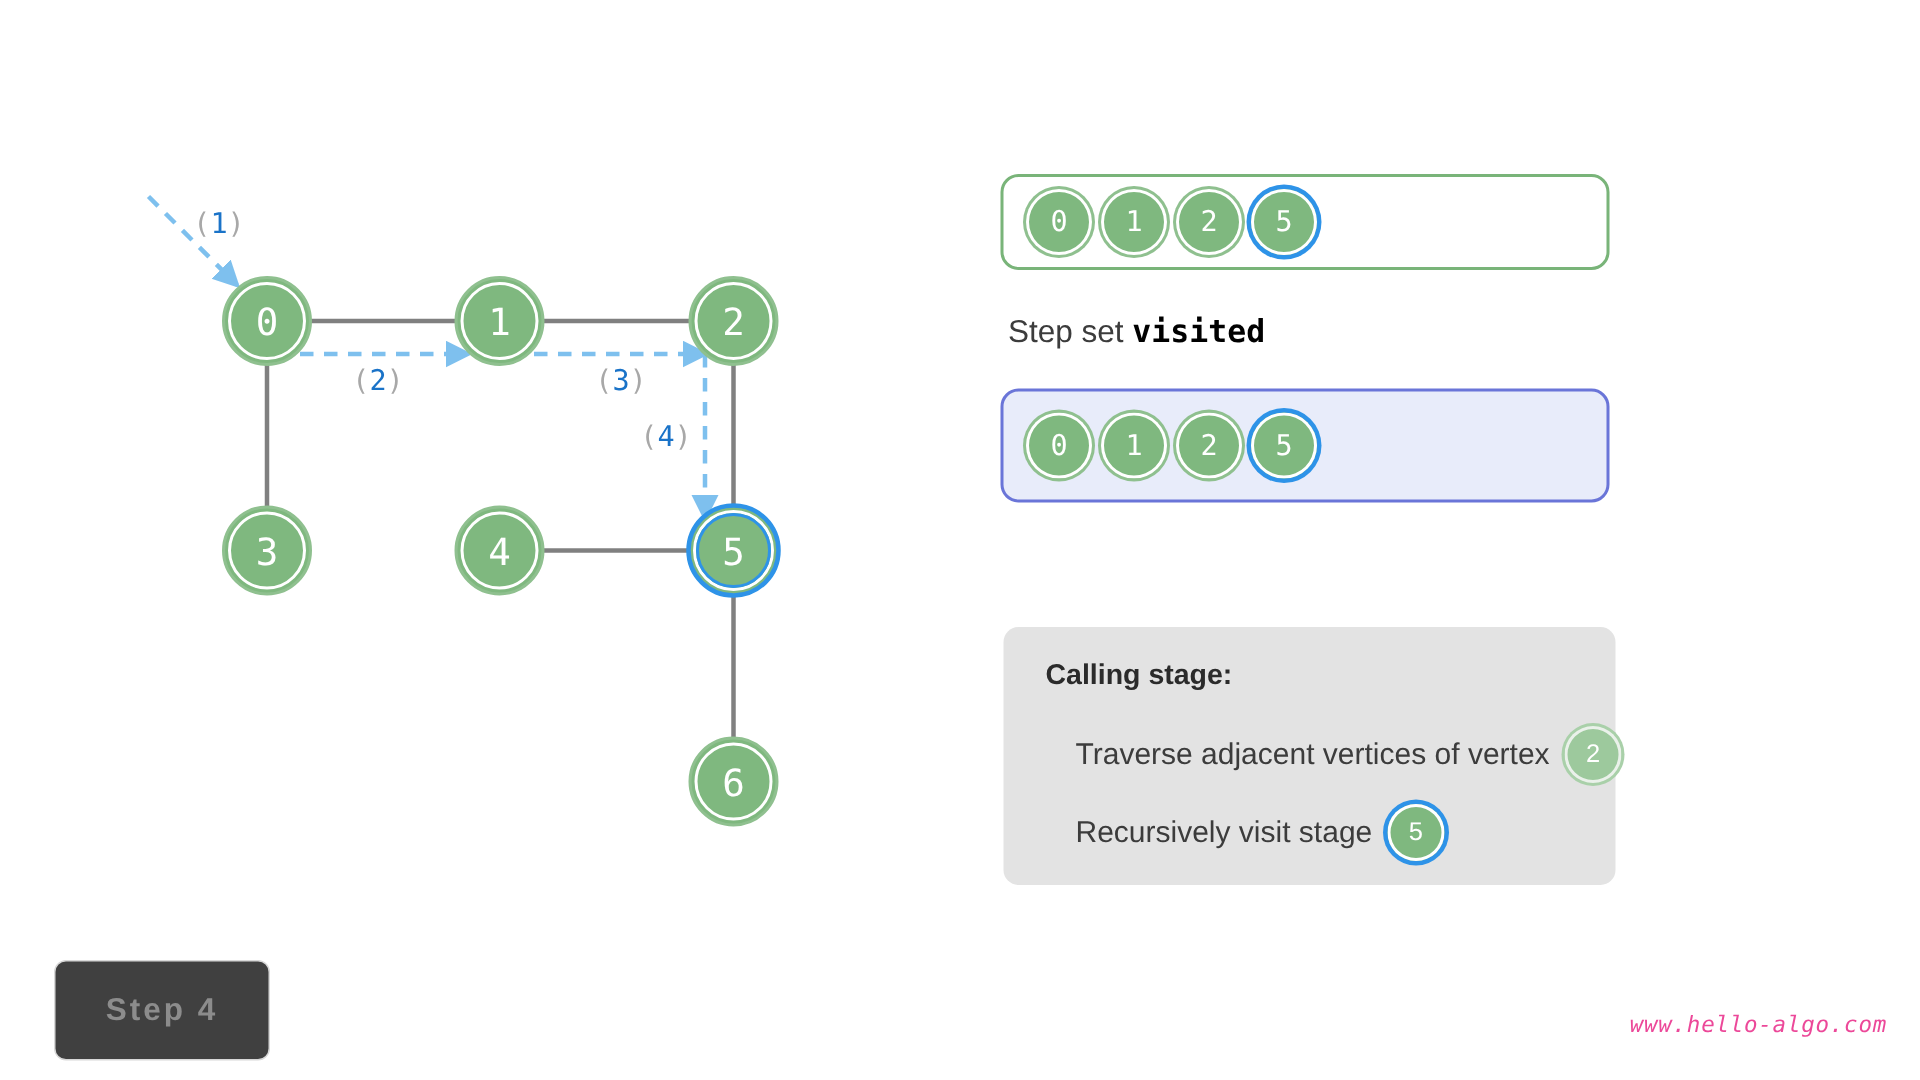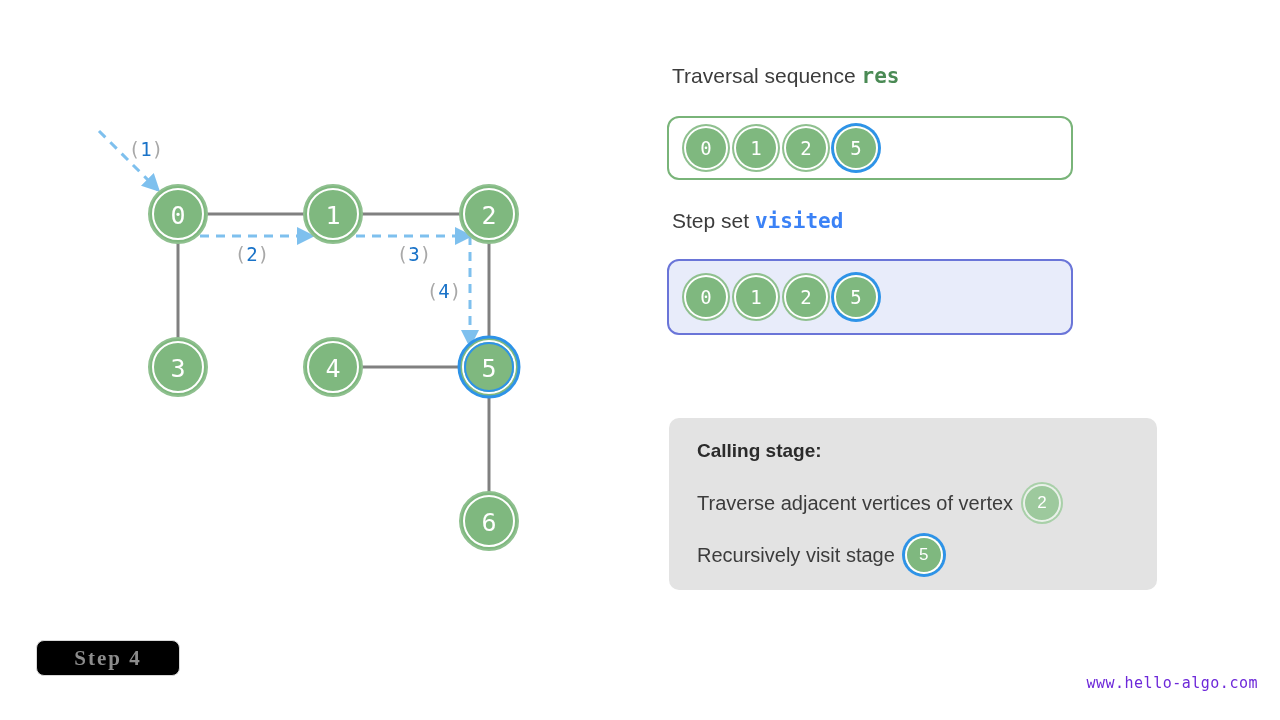--- a/index.html
+++ b/index.html
@@ -37,43 +37,44 @@
     text-anchor: middle;
     dominant-baseline: central;
   }
   .paren { fill: #a8a8a8; }
   .stepidx { fill: #1a73c8; }
 
   
   #step-badge {
     position: absolute;
     left: 36px; top: 640px;
-    width: 144px; height: 36px;
+    width: 144px; height: 67px;
     box-sizing: border-box;
     border: 1px solid #d8d8d8;
     border-radius: 8px;
-    background: #000000;
+    background: #404040;
     display: flex;
     align-items: center;
     justify-content: center;
-    font-family: Liberation Serif, serif;
+    font-family: Liberation Sans, sans-serif;
     font-size: 21px;
     font-weight: bold;
     letter-spacing: 2px;
     color: #8c8c8c;
   }
 
   
   #watermark {
     position: absolute;
     right: 22px; top: 674px;
     font-family: "DejaVu Sans Mono", "Liberation Mono", monospace;
     font-size: 15px;
-    color: #6d28d9;
+    color: #ec4899;
     letter-spacing: 0.5px;
+    font-style: italic;
   }
 
   
   #right-panel {
     position: absolute;
     left: 660px; top: 0;
     width: 620px; height: 720px;
   }
 
   .panel-caption {
@@ -81,21 +82,21 @@
     font-size: 21px;
     color: #3c3c3c;
     white-space: nowrap;
   }
   .panel-caption .code {
     font-family: "DejaVu Sans Mono", "Liberation Mono", monospace;
     font-weight: bold;
     font-size: 21px;
   }
   .code.green { color: #4a8a54; }
-  .code.blue  { color: #3b82f6; text-align: right; }
+  .code.blue  { color: #000000; text-align: right; }
 
   .bucket {
     position: absolute;
     box-sizing: border-box;
     border-radius: 12px;
     display: flex;
     align-items: center;
     padding-left: 15px;
     gap: 6px;
   }
@@ -128,39 +129,40 @@
   }
   .chip.highlight {
     background: #7fb87f;
     box-shadow: inset 0 0 0 2px #ffffff, 0 0 0 3px #2e93e8;
   }
 
   
   #calling-stage {
     position: absolute;
     left: 9px; top: 418px;
-    width: 488px; height: 172px;
+    width: 408px; height: 172px;
     box-sizing: border-box;
     border-radius: 10px;
     background: #e3e3e3;
     padding: 22px 28px 0 28px;
   }
   #calling-stage-title {
     font-size: 19px;
     font-weight: bold;
     color: #2b2b2b;
     margin-bottom: 22px;
   }
   .stage-line {
     display: flex;
     align-items: center;
     font-size: 20px;
     color: #3c3c3c;
     margin-bottom: 14px;
     white-space: nowrap;
+    margin-left: 20px;
   }
   .stage-chip {
     position: relative;
     width: 38px; height: 38px;
     flex: 0 0 38px;
     border-radius: 50%;
     display: flex;
     align-items: center;
     justify-content: center;
     font-family: "Liberation Sans", sans-serif;
@@ -257,24 +259,20 @@
     </g>
   </svg>
 </div>
 
 <div id="step-badge">Step 4</div>
 
 <div id="watermark">www.hello-algo.com</div>
 
 <div id="right-panel">
 
-  <div class="panel-caption" style="left:12px; top:64px;">
-    <span>Traversal sequence</span>
-    <span class="code green">res</span>
-  </div>
 
   <div class="bucket" id="res-bucket">
     <div class="chip">0</div>
     <div class="chip">1</div>
     <div class="chip">2</div>
     <div class="chip highlight">5</div>
   </div>
 
   <div class="panel-caption" style="left:12px; top:209px;">
     <span>Step set</span>

